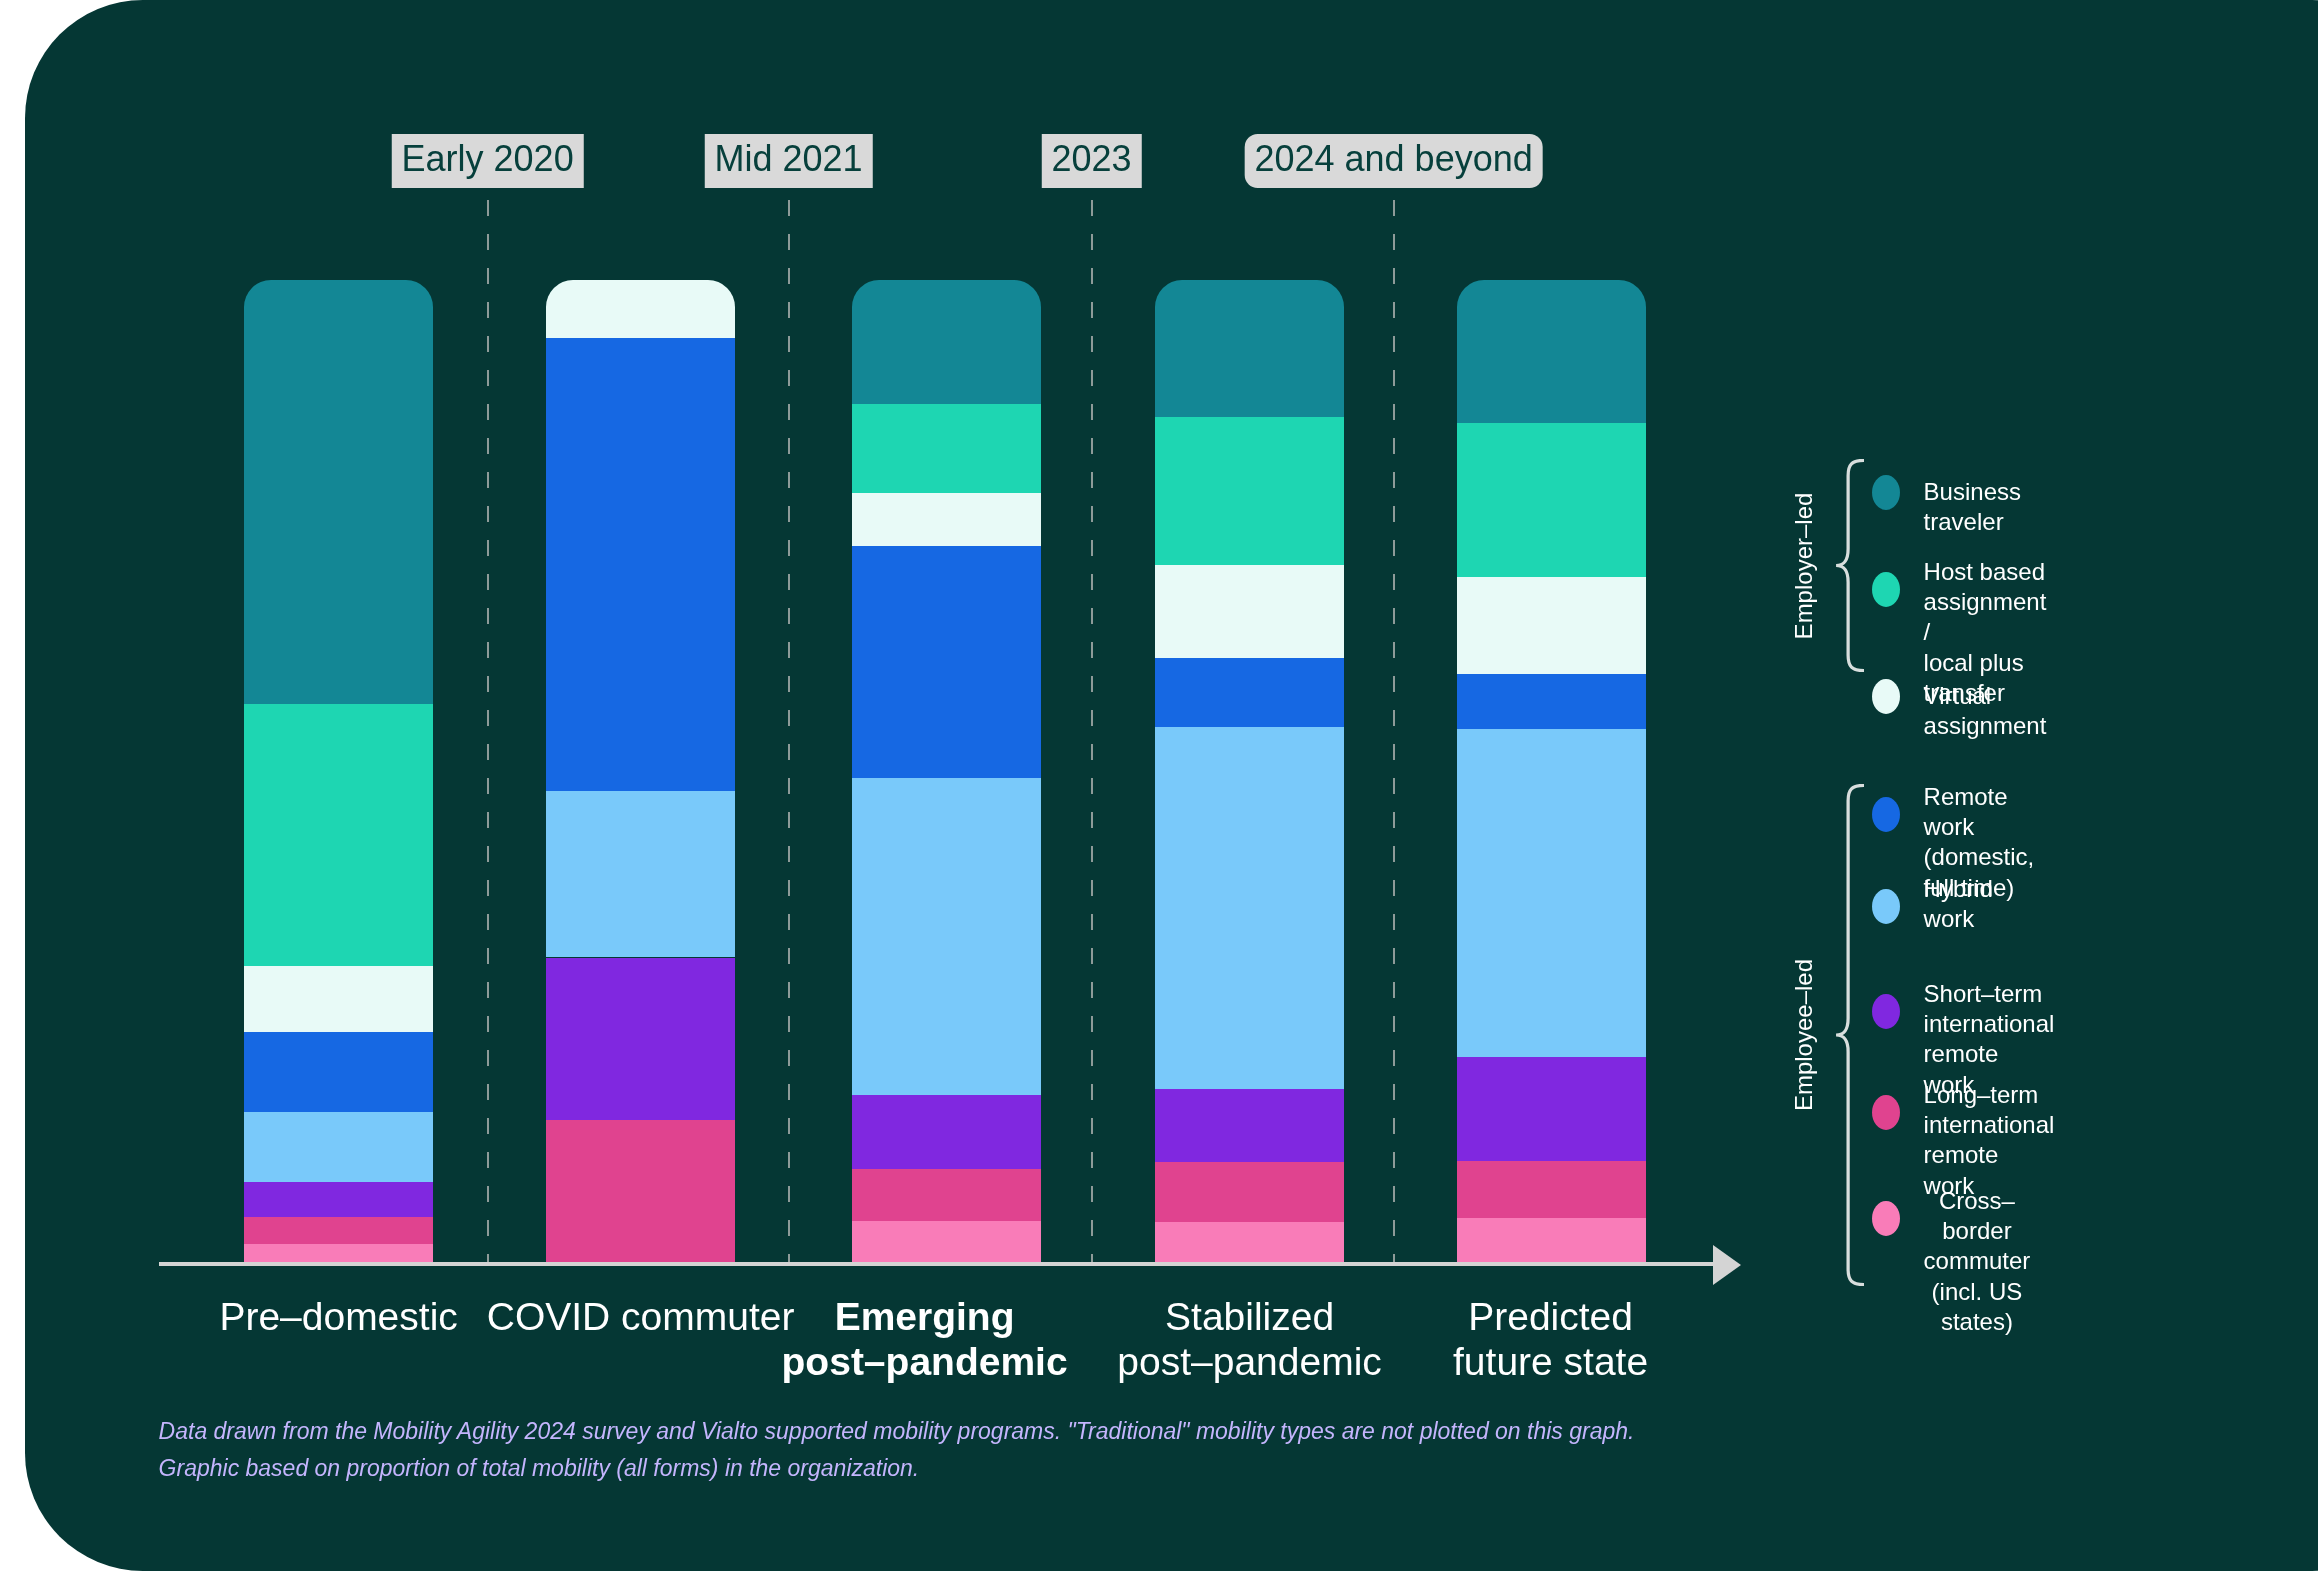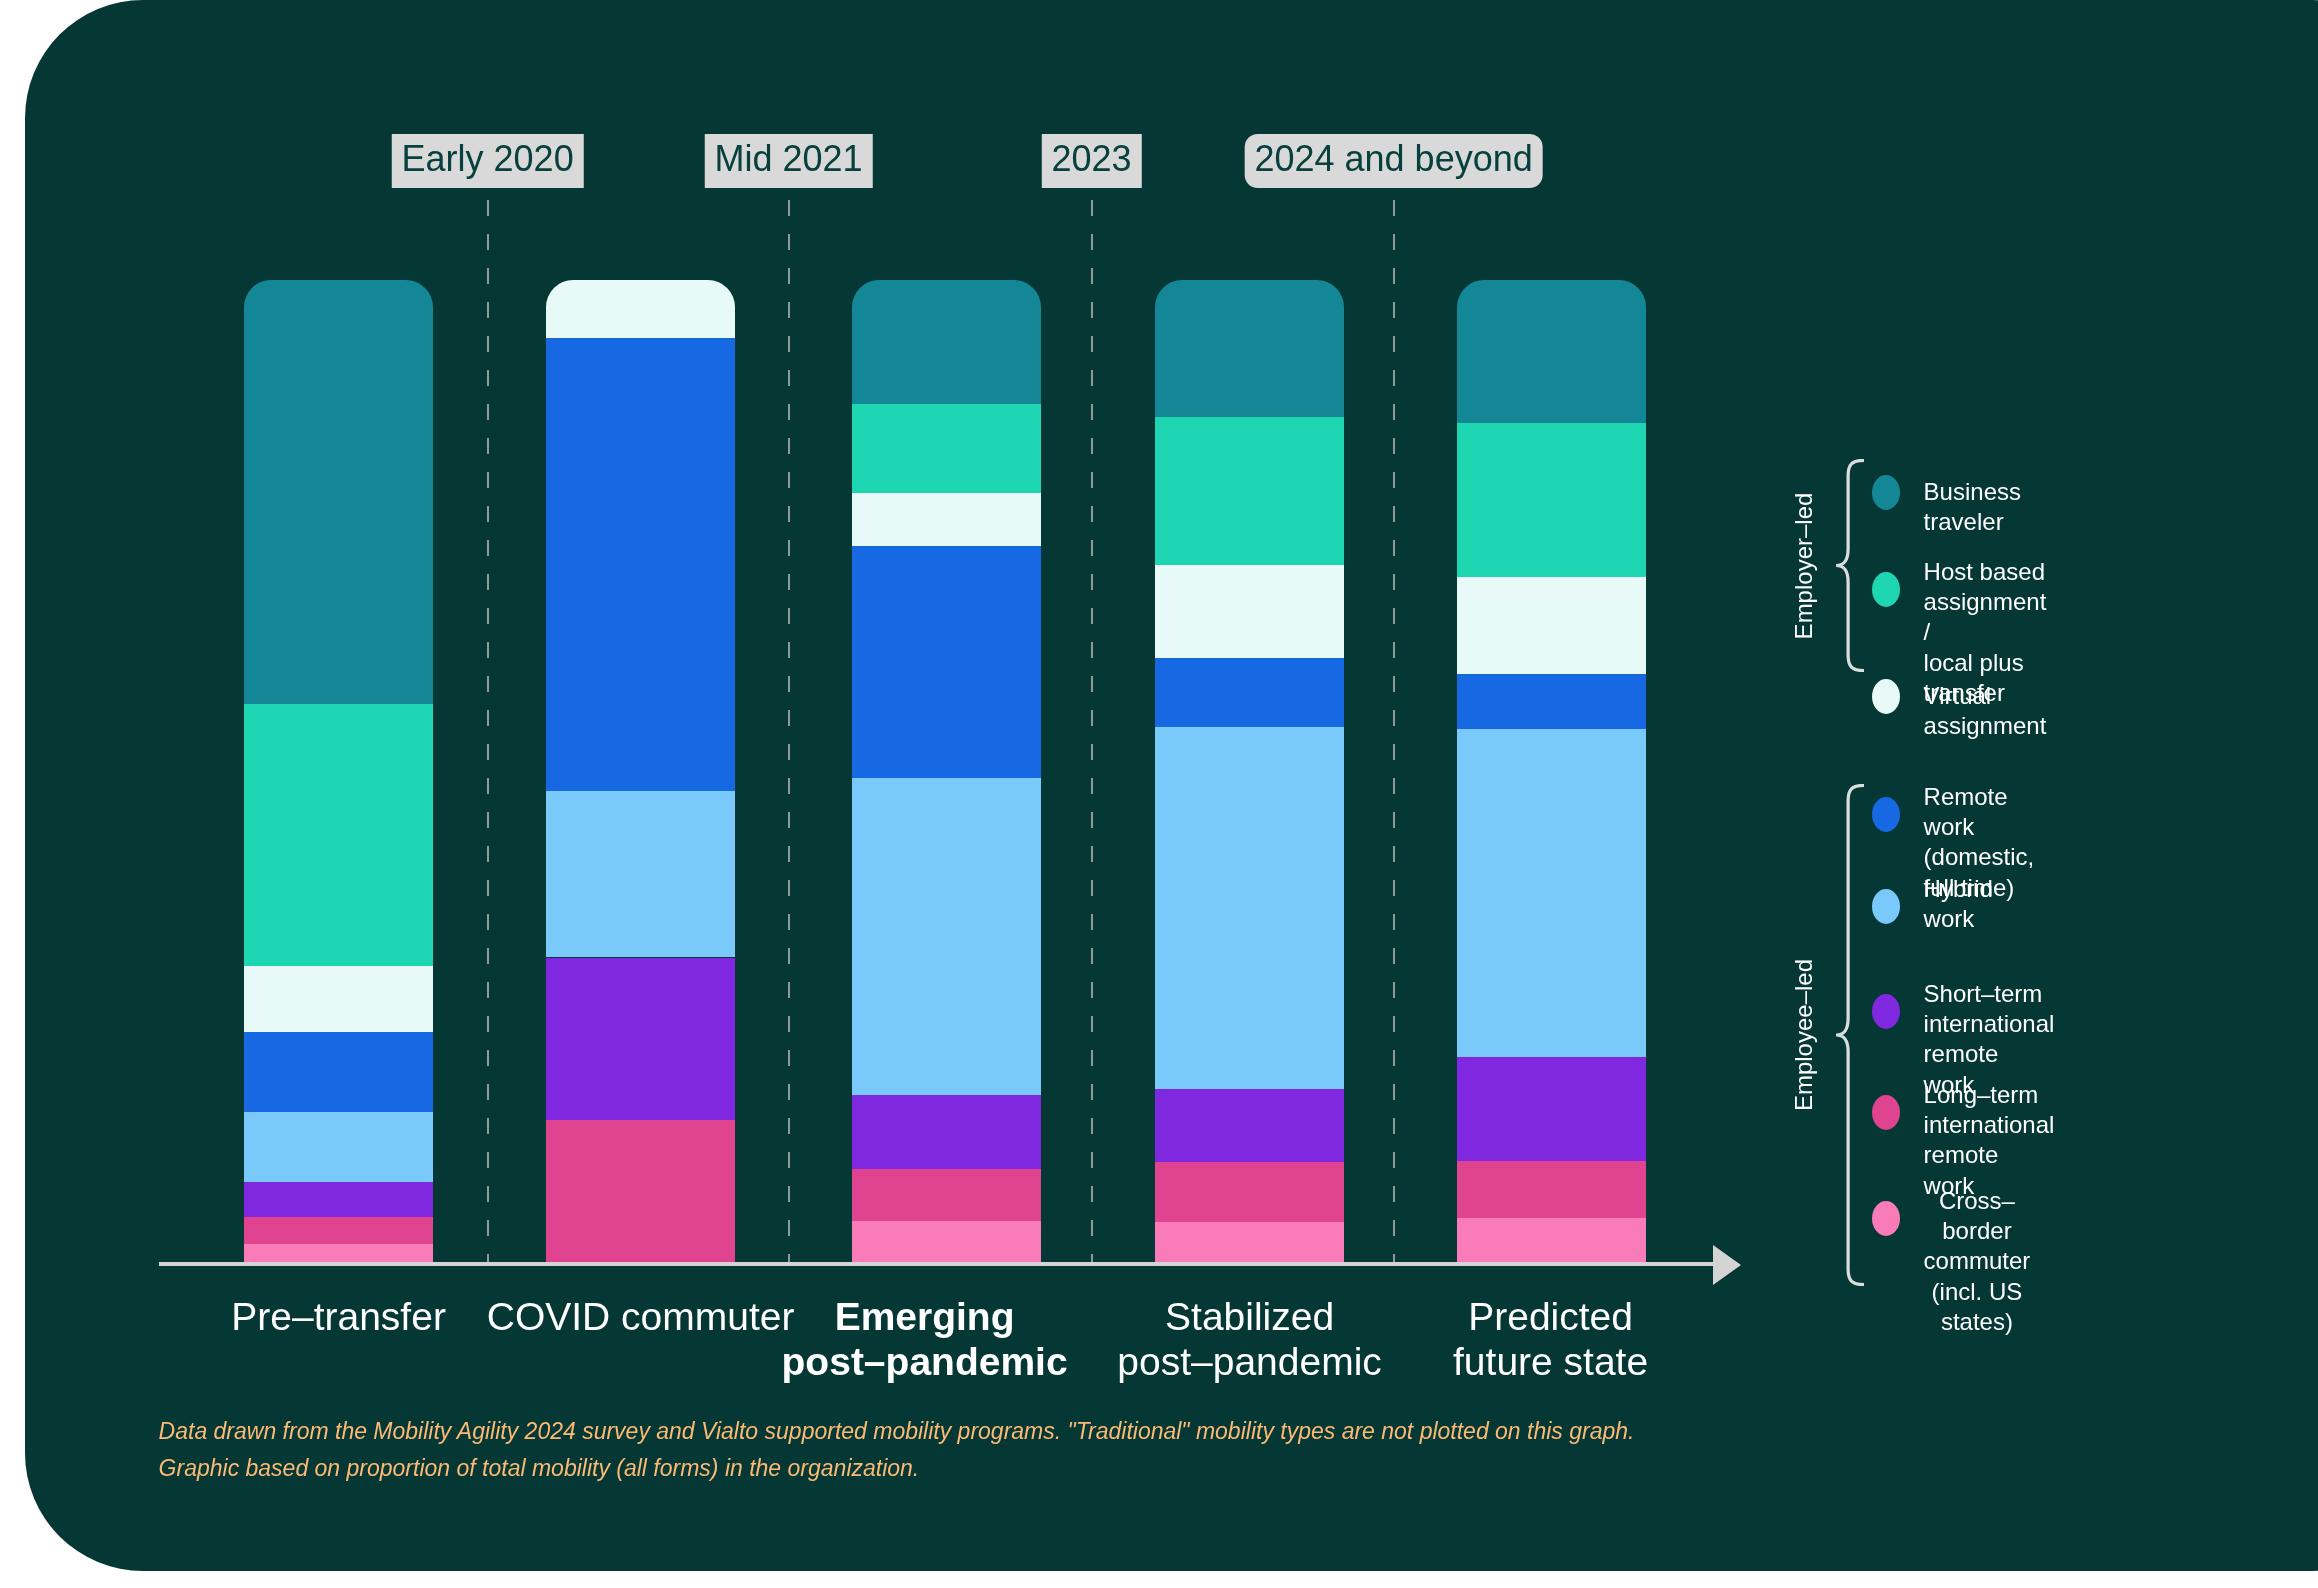--- a/index.html
+++ b/index.html
@@ -41,21 +41,21 @@
 
   
   .xlab{
     position:absolute;color:#ffffff;font-size:39px;line-height:1.16;
     text-align:center;top:1294px;
   }
 
   
   #footnote{
     position:absolute;left:134px;top:1413px;width:1994px;
-    color:#fdba74;font-size:23px;line-height:1.62;font-style:italic;
+    color:#c4b5fd;font-size:23px;line-height:1.62;font-style:italic;
   }
 
   
   #legend-note{
     position:absolute;left:1748px;top:352px;color:#eef6f5;
     font-size:26px;font-style:italic;white-space:nowrap;
   }
   .lg-group{position:absolute;}
   .lg-grouplabel{
     position:absolute;color:#ffffff;font-size:24px;white-space:nowrap;
@@ -131,21 +131,21 @@
         <div class="seg" style="background: rgb(224, 67, 143); top: 881px; height: 57px;"></div>
         <div class="seg" style="background: rgb(249, 124, 184); top: 938px; height: 47px;"></div>
       </div>
     </div>
 
   <div id="axis-line"></div>
   <div id="axis-arrow"></div>
 
   <div id="x-labels">
       <div class="xlab" style="left: 82px; width: 464px;">
-        <div>Pre–transfer</div>
+        <div>Pre–domestic</div>
       </div>
       <div class="xlab" style="left: 384px; width: 464px;">
         <div>COVID commuter</div>
       </div>
       <div class="xlab" style="left: 668px; width: 464px; font-weight: bold;">
         <div>Emerging</div>
         <div>post–pandemic</div>
       </div>
       <div class="xlab" style="left: 993px; width: 464px;">
         <div>Stabilized</div>

